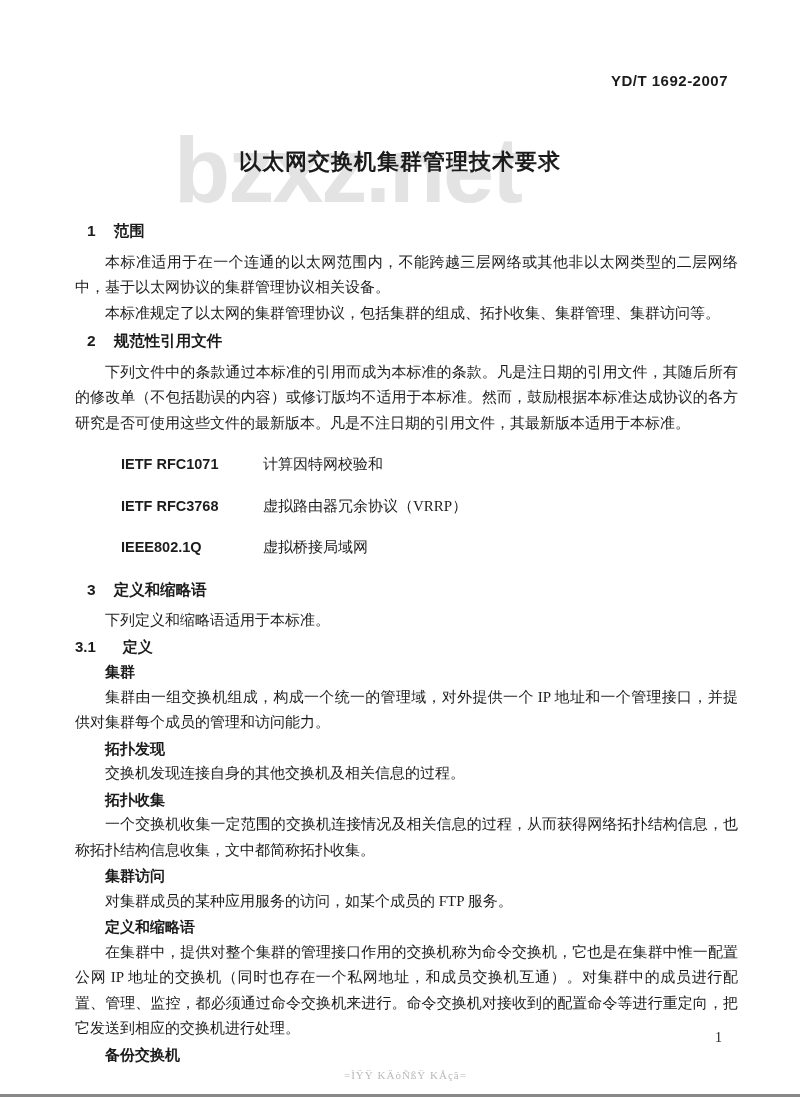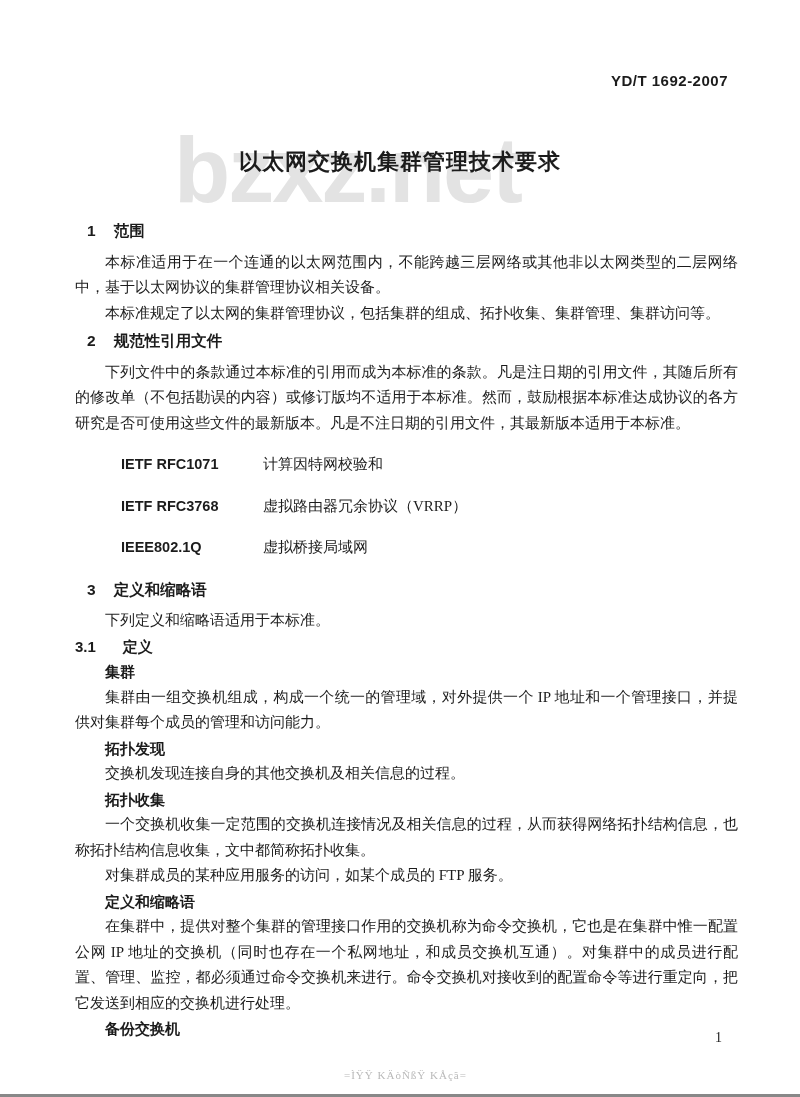--- a/index.html
+++ b/index.html
@@ -138,20 +138,21 @@
       <p class="blk-ref"><span class="ref-code">IEEE802.1Q</span><span>虚拟桥接局域网</span></p>
       <div class="blk-h1"><span class="num">3</span><span>定义和缩略语</span></div>
       <p class="blk-para">下列定义和缩略语适用于本标准。</p>
       <div class="blk-h2"><span class="num">3.1</span><span>定义</span></div>
       <p class="blk-term">集群</p>
       <p class="blk-para">集群由一组交换机组成，构成一个统一的管理域，对外提供一个 IP 地址和一个管理接口，并提供对集群每个成员的管理和访问能力。</p>
       <p class="blk-term">拓扑发现</p>
       <p class="blk-para">交换机发现连接自身的其他交换机及相关信息的过程。</p>
       <p class="blk-term">拓扑收集</p>
       <p class="blk-para">一个交换机收集一定范围的交换机连接情况及相关信息的过程，从而获得网络拓扑结构信息，也称拓扑结构信息收集，文中都简称拓扑收集。</p>
+      <p class="blk-term">集群访问</p>
       <p class="blk-para">对集群成员的某种应用服务的访问，如某个成员的 FTP 服务。</p>
       <p class="blk-term">定义和缩略语</p>
       <p class="blk-para">在集群中，提供对整个集群的管理接口作用的交换机称为命令交换机，它也是在集群中惟一配置公网 IP 地址的交换机（同时也存在一个私网地址，和成员交换机互通）。对集群中的成员进行配置、管理、监控，都必须通过命令交换机来进行。命令交换机对接收到的配置命令等进行重定向，把它发送到相应的交换机进行处理。</p>
       <p class="blk-term">备份交换机</p>
     </main>
 
   <div class="page-number">1</div>
 
   <div class="footer-watermark">=ÌŸŸ KÄòÑßŸ KÅçã=</div>
 

